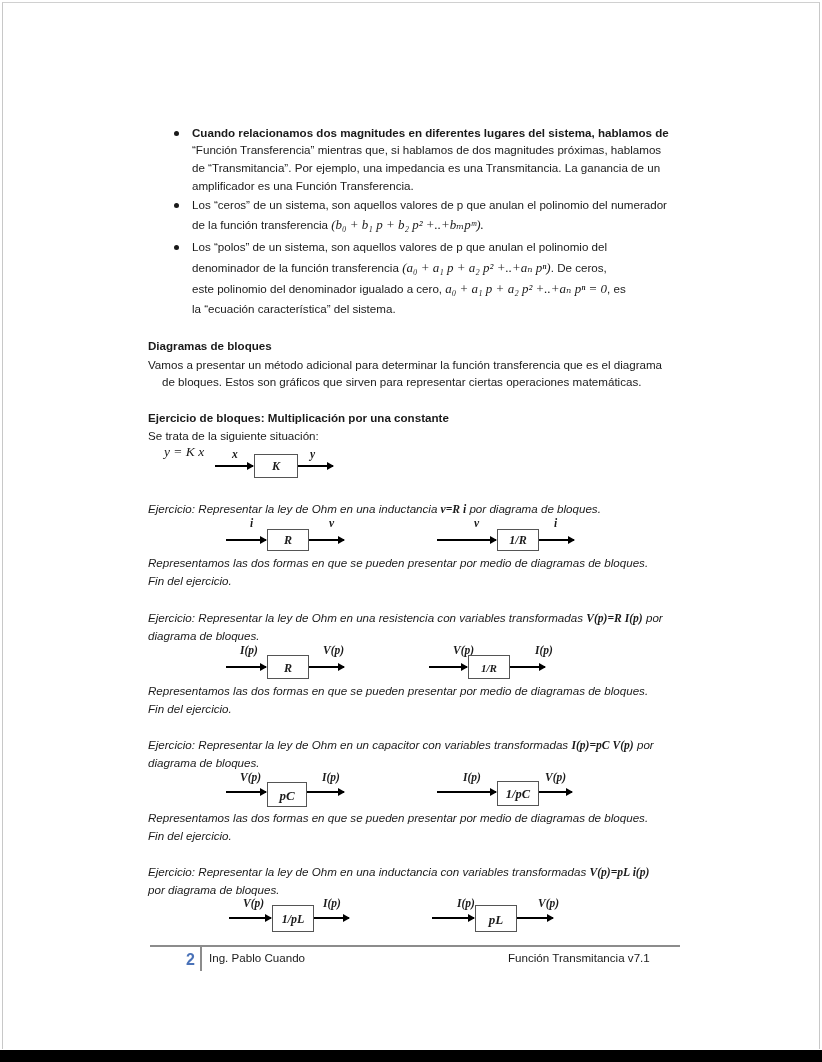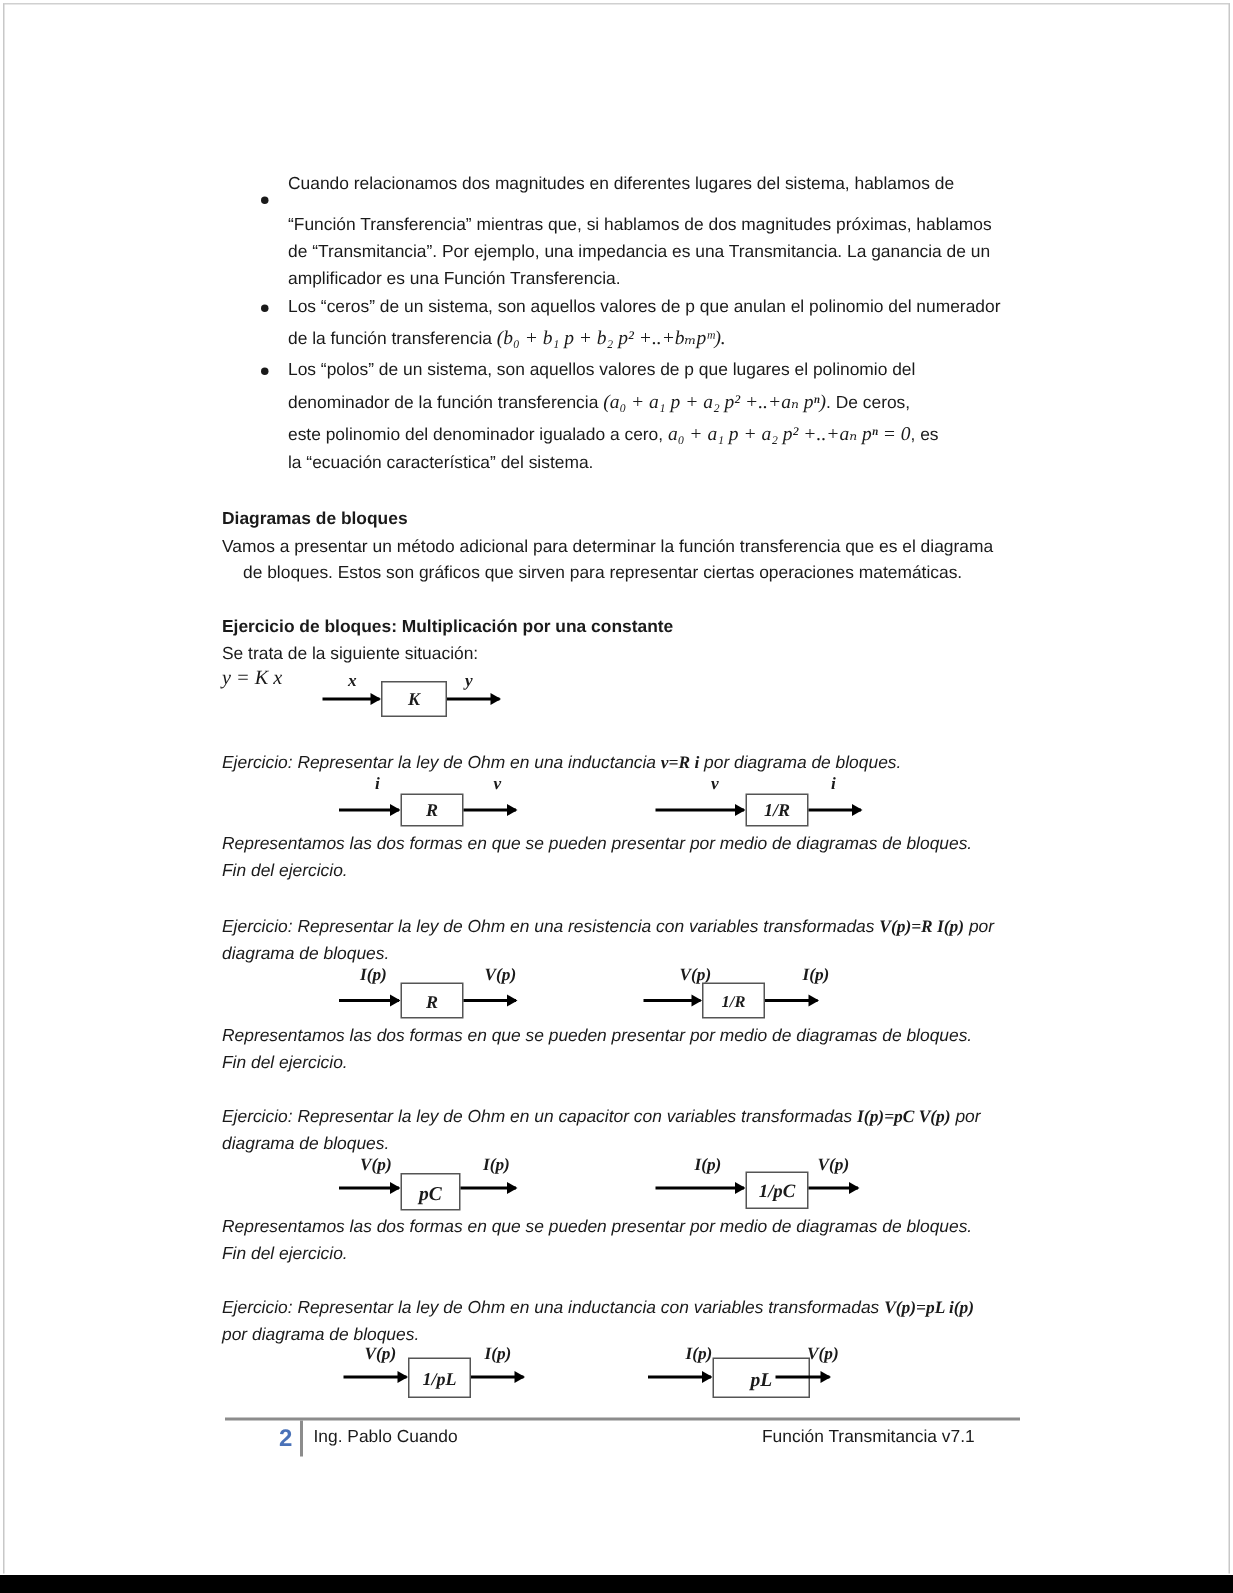--- a/index.html
+++ b/index.html
@@ -46,52 +46,52 @@
   .footer-right { position:absolute; left:508px; top:951px; font-size:11.6px; }
 </style>
 </head>
 <body>
 
 <div class="page"></div>
 
 <div>
 
   <span class="bullet" style="left:174px;top:131px;"></span>
-  <div class="abs txt" style="left:192px;top:114px;">Cuando relacionamos dos magnitudes en diferentes lugares del sistema, hablamos de</div>
+  <div class="abs txt" style="left:192px;top:124px;font-weight:bold;">Cuando relacionamos dos magnitudes en diferentes lugares del sistema, hablamos de</div>
   <div class="abs txt" style="left:192px;top:141px;">“Función Transferencia” mientras que, si hablamos de dos magnitudes próximas, hablamos</div>
   <div class="abs txt" style="left:192px;top:159px;">de “Transmitancia”. Por ejemplo, una impedancia es una Transmitancia. La ganancia de un</div>
   <div class="abs txt" style="left:192px;top:177px;">amplificador es una Función Transferencia.</div>
 
   <span class="bullet" style="left:174px;top:203px;"></span>
   <div class="abs txt" style="left:192px;top:196px;">Los “ceros” de un sistema, son aquellos valores de p que anulan el polinomio del numerador</div>
   <div class="abs txt" style="left:192px;top:216px;">
     <span>de la función transferencia</span>
     <span class="math">(b₀ + b₁ p + b₂ p² +..+bₘpᵐ).</span>
   </div>
 
   <span class="bullet" style="left:174px;top:245px;"></span>
-  <div class="abs txt" style="left:192px;top:238px;">Los “polos” de un sistema, son aquellos valores de p que lugares el polinomio del</div>
+  <div class="abs txt" style="left:192px;top:238px;">Los “polos” de un sistema, son aquellos valores de p que anulan el polinomio del</div>
   <div class="abs txt" style="left:192px;top:259px;">
     <span>denominador de la función transferencia</span>
     <span class="math">(a₀ + a₁ p + a₂ p² +..+aₙ pⁿ)</span><span>. De ceros,</span>
   </div>
   <div class="abs txt" style="left:192px;top:280px;">
     <span>este polinomio del denominador igualado a cero,</span>
     <span class="math">a₀ + a₁ p + a₂ p² +..+aₙ pⁿ = 0</span><span>, es</span>
   </div>
   <div class="abs txt" style="left:192px;top:300px;">la “ecuación característica” del sistema.</div>
 </div>
 
 <div class="abs txt b" style="left:148px;top:337px;">Diagramas de bloques</div>
 <div class="abs txt" style="left:148px;top:356px;">Vamos a presentar un método adicional para determinar la función transferencia que es el diagrama</div>
 <div class="abs txt" style="left:162px;top:373px;">de bloques. Estos son gráficos que sirven para representar ciertas operaciones matemáticas.</div>
 
 <div class="abs txt b" style="left:148px;top:409px;">Ejercicio de bloques: Multiplicación por una constante</div>
 <div class="abs txt" style="left:148px;top:427px;">Se trata de la siguiente situación:</div>
-<div class="abs math" style="left:148px;top:444px;font-size:13.5px;">y = K x</div>
+<div class="abs math" style="left:164px;top:444px;font-size:13.5px;">y = K x</div>
 
 <div class="diagram" style="left:215px;top:450px;width:120px;">
   <span class="sig" style="left:17px;top:-2px;">x</span>
   <div class="arrow" style="left:0;top:15px;width:38px;"></div>
   <div class="block" style="left:39px;top:4px;width:44px;height:24px;line-height:22px;">K</div>
   <span class="sig" style="left:95px;top:-2px;">y</span>
   <div class="arrow" style="left:83px;top:15px;width:35px;"></div>
 </div>
 
 <div class="abs txt it" style="left:148px;top:500px;">
@@ -163,21 +163,21 @@
 <div class="diagram" style="left:229px;top:900px;width:140px;">
   <span class="sig" style="left:14px;top:-3px;">V(p)</span>
   <div class="arrow" style="left:0;top:17px;width:42px;"></div>
   <div class="block" style="left:43px;top:5px;width:42px;height:27px;line-height:27px;font-size:12px;">1/pL</div>
   <span class="sig" style="left:94px;top:-3px;">I(p)</span>
   <div class="arrow" style="left:85px;top:17px;width:35px;"></div>
 </div>
 <div class="diagram" style="left:432px;top:900px;width:150px;">
   <span class="sig" style="left:25px;top:-3px;">I(p)</span>
   <div class="arrow" style="left:0;top:17px;width:42px;"></div>
-  <div class="block" style="left:43px;top:5px;width:65px;height:27px;line-height:27px;font-size:13px;">pL</div>
+  <div class="block" style="left:43px;top:5px;width:42px;height:27px;line-height:27px;font-size:13px;">pL</div>
   <span class="sig" style="left:106px;top:-3px;">V(p)</span>
   <div class="arrow" style="left:85px;top:17px;width:36px;"></div>
 </div>
 
 <div>
   <div class="footer-rule"></div>
   <div class="footer-sep"></div>
   <div class="page-num">2</div>
   <div class="footer-left">Ing. Pablo Cuando</div>
   <div class="footer-right">Función Transmitancia v7.1</div>

